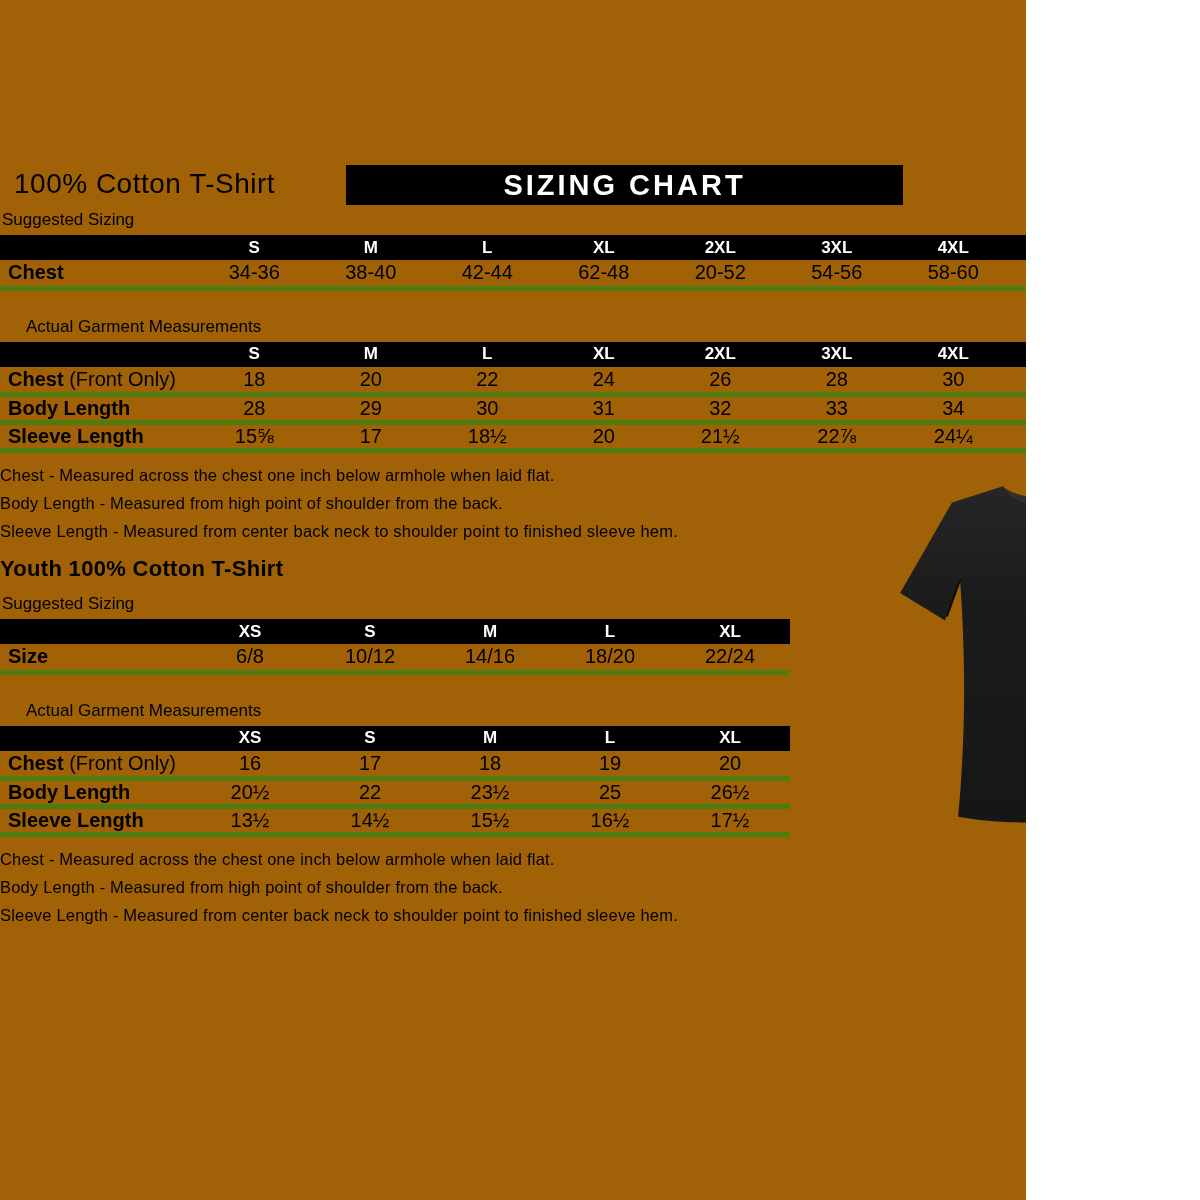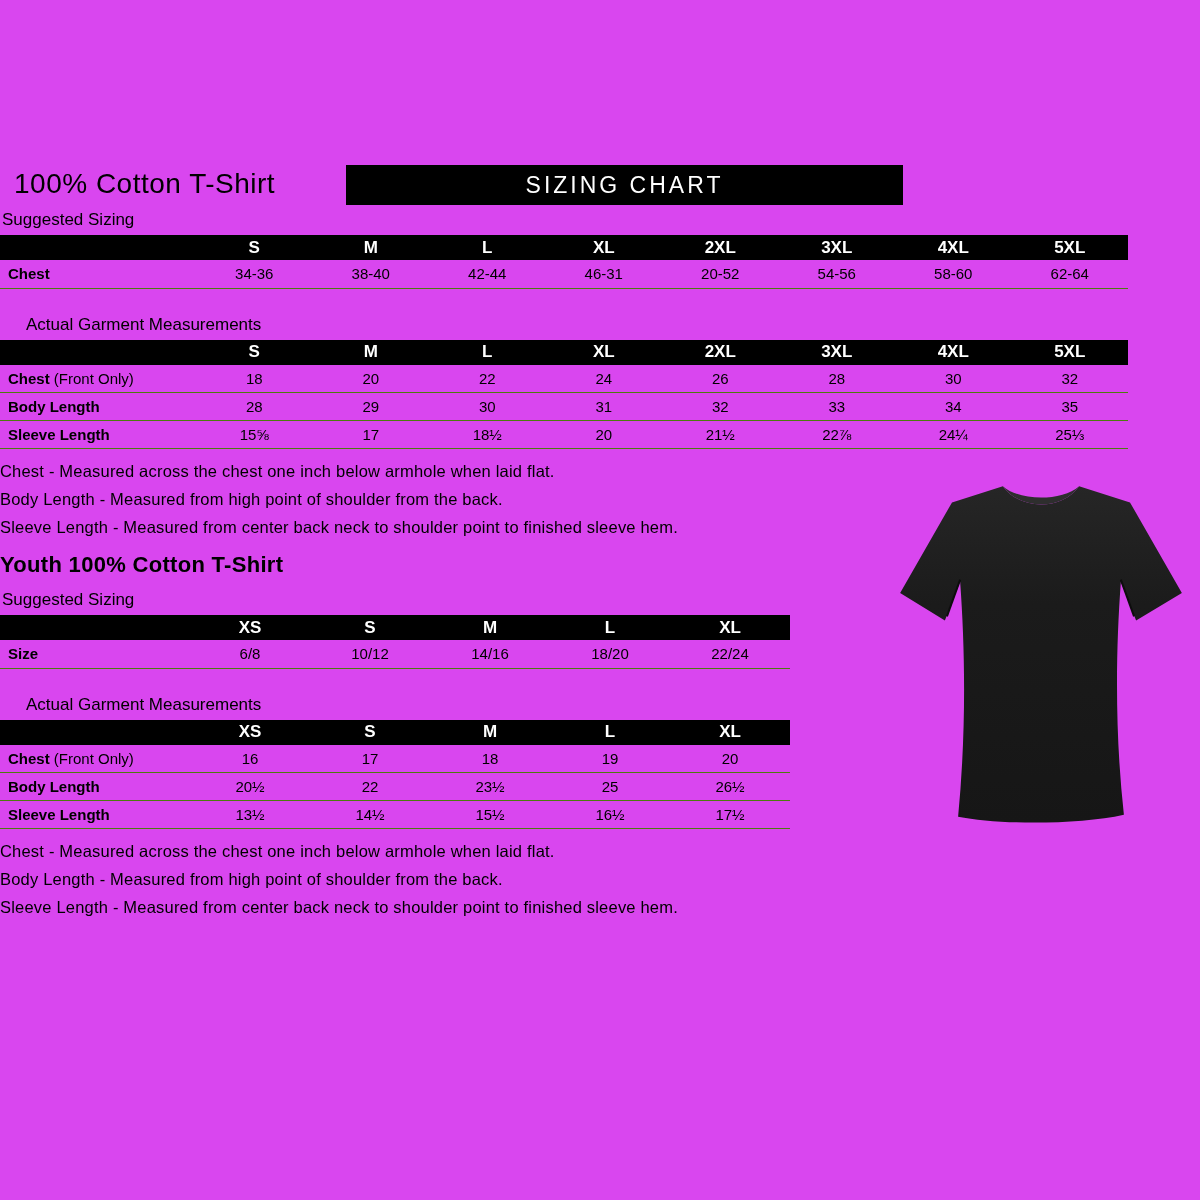--- a/index.html
+++ b/index.html
@@ -1,38 +1,38 @@
 <!DOCTYPE html>
 <html><head>
 <meta charset="utf-8">
 <style>
   * { margin:0; padding:0; box-sizing:border-box; }
   html,body { background:#ffffff; }
   body { width:1200px; height:1200px; font-family:"Liberation Sans", sans-serif; color:#000; }
-  .page { position:relative; width:1200px; height:1200px; overflow:hidden; background:#d946ef; }
+  .page { position:relative; width:1026px; height:1200px; overflow:hidden; background:#a16207; }
 
   .title { position:absolute; top:168px; left:14px; font-size:28px; font-weight:400; letter-spacing:0.5px; }
   .banner { position:absolute; top:165px; left:346px; width:557px; height:40px; background:#000;
             display:flex; align-items:center; justify-content:center; }
-  .banner span { color:#fff; font-size:23px; font-weight:400; letter-spacing:3px; }
+  .banner span { color:#fff; font-size:29px; font-weight:700; letter-spacing:3px; }
 
   .content { position:absolute; top:210px; left:0; width:1140px; }
 
   .sec-label { font-size:17px; font-weight:400; margin:0 0 5px 2px; }
   .sec-label.gap { margin-top:26px;margin-left:26px; }
 
   table.sizes { border-collapse:collapse; table-layout:fixed; }
   table.adult { width:1128px; }
   table.youth { width:790px; }
 
   thead th { background:#000; color:#fff; font-size:17px; font-weight:700; height:25px; text-align:center; padding:0; }
   th.rowhead, td.rowhead { width:196px; text-align:left; padding-left:8px; }
   table.youth th.rowhead, table.youth td.rowhead { width:190px;margin-top:30px; }
 
-  tbody td { font-size:15px; height:28px; text-align:center; border-bottom:1px solid #4d7c0f; vertical-align:middle; }
+  tbody td { font-size:20px; height:28px; text-align:center; border-bottom:5px solid #4d7c0f; vertical-align:middle; }
   td.rowhead b { font-weight:700; }
   td.rowhead span { font-weight:400; }
 
   .notes { margin-top:13px; }
   .note { font-size:16.5px; line-height:18px; margin-bottom:10px; letter-spacing:0.2px; }
 
   .youth-title { font-size:22px; font-weight:700; margin:16px 0 12px 0; letter-spacing:0.3px; }
 
   .shirt { position:absolute; top:478px; left:895px; width:292px; height:356px; }
   .shirt svg { width:100%; height:100%; display:block; }
@@ -65,21 +65,21 @@
               <th>4XL</th>
               <th>5XL</th>
             </tr>
           </thead>
           <tbody>
             <tr>
               <td class="rowhead"><b>Chest</b></td>
               <td>34-36</td>
               <td>38-40</td>
               <td>42-44</td>
-              <td>46-31</td>
+              <td>62-48</td>
               <td>20-52</td>
               <td>54-56</td>
               <td>58-60</td>
               <td>62-64</td>
             </tr>
           </tbody>
         </table>
 
       <div class="sec-label gap">Actual Garment Measurements</div>
       <table class="sizes adult">

